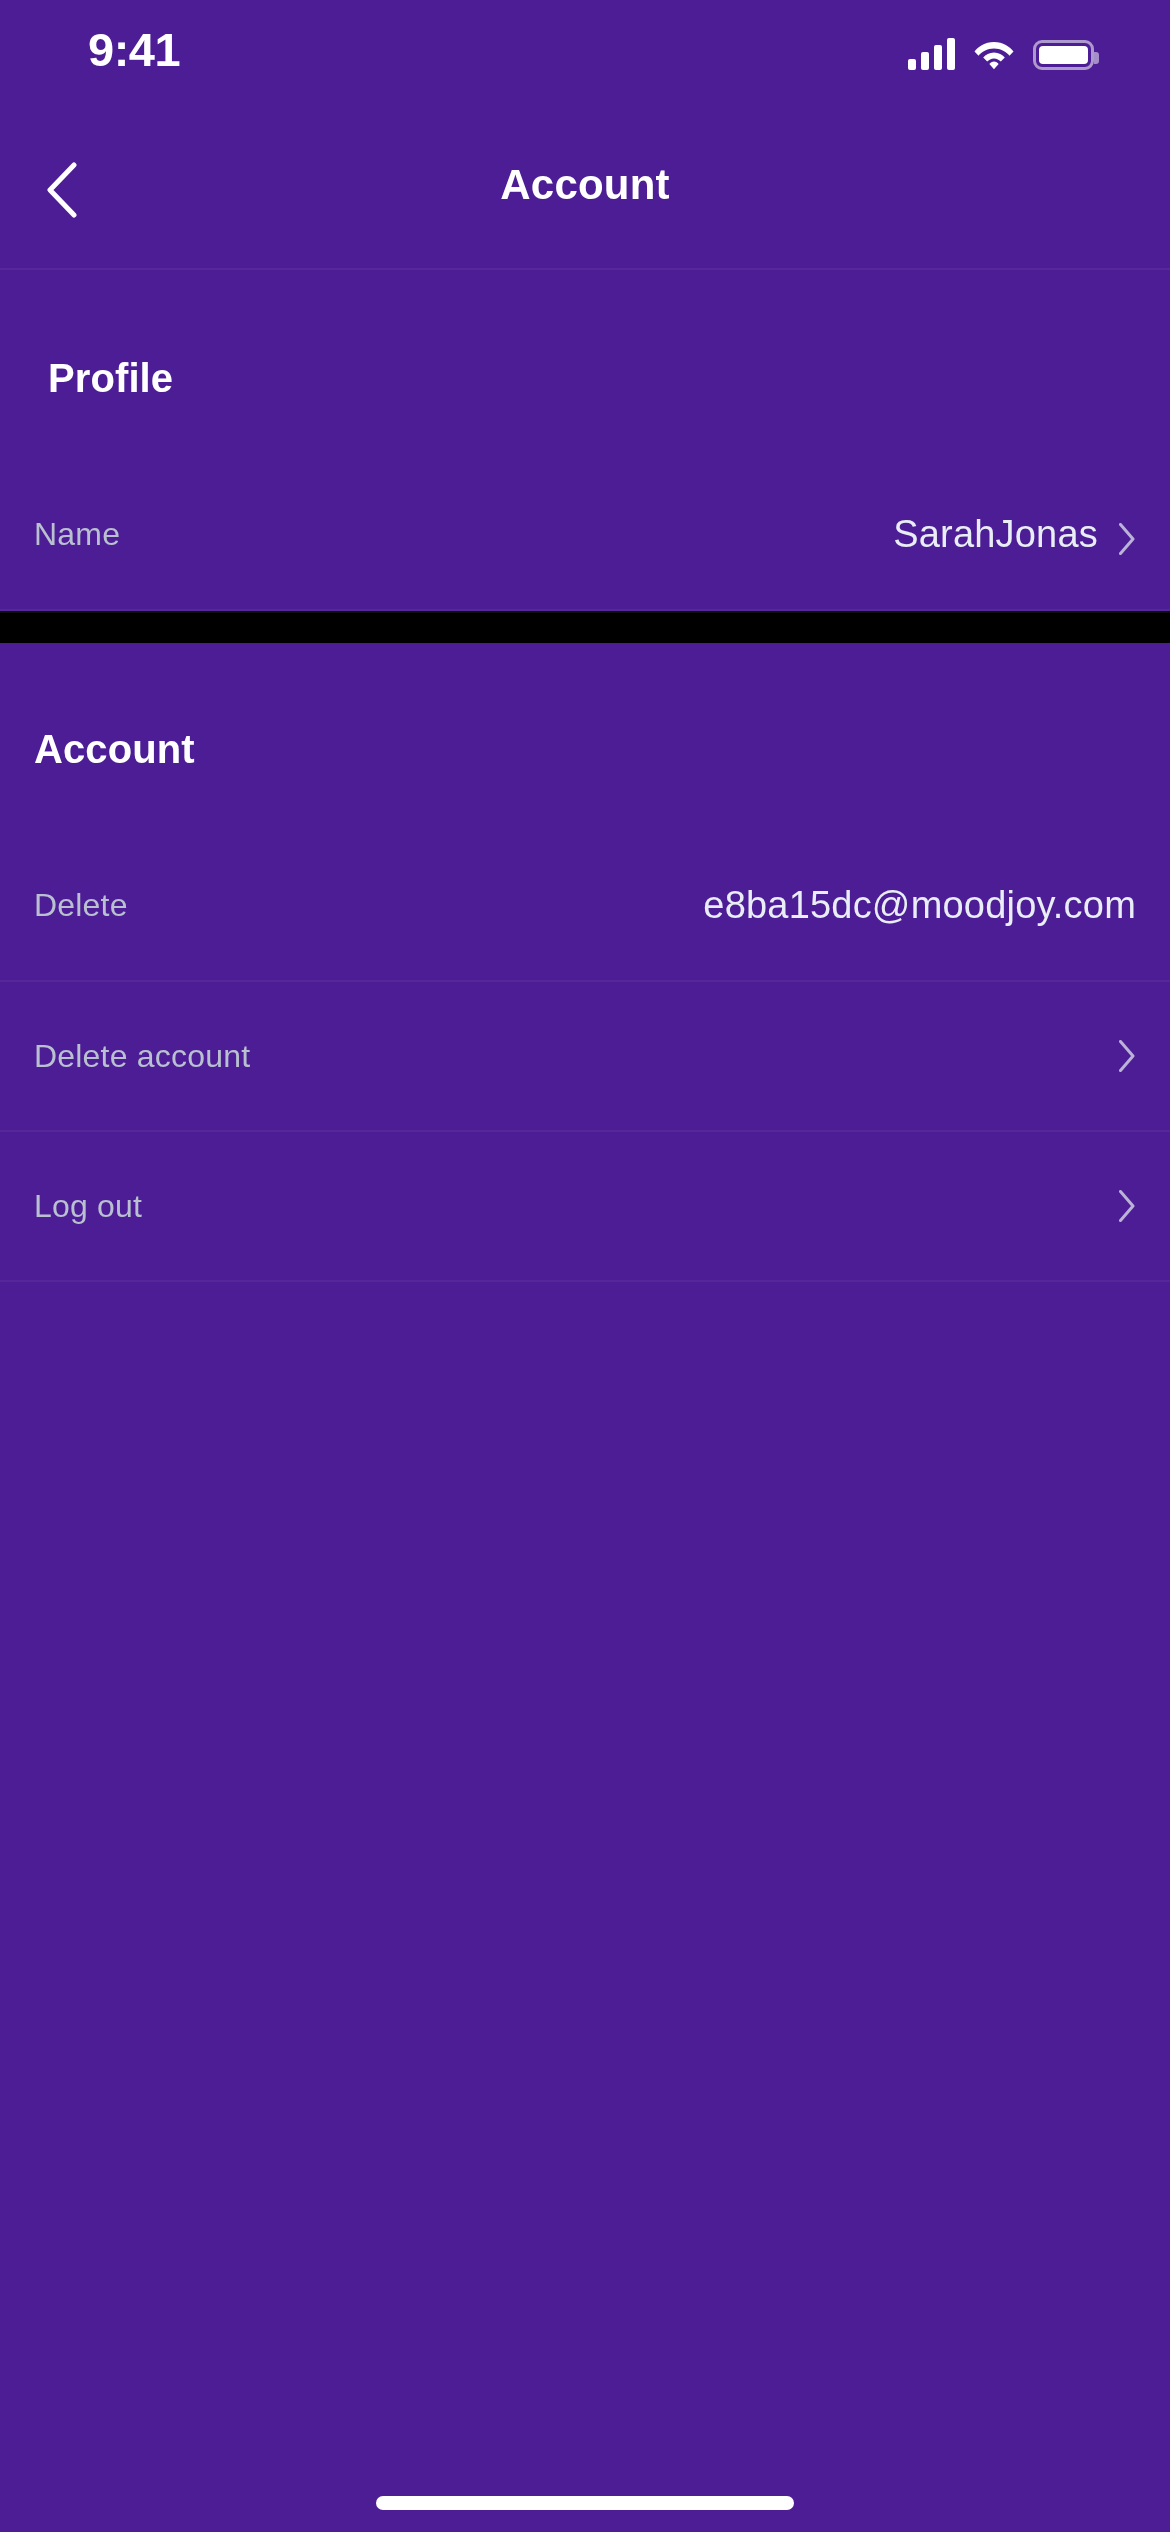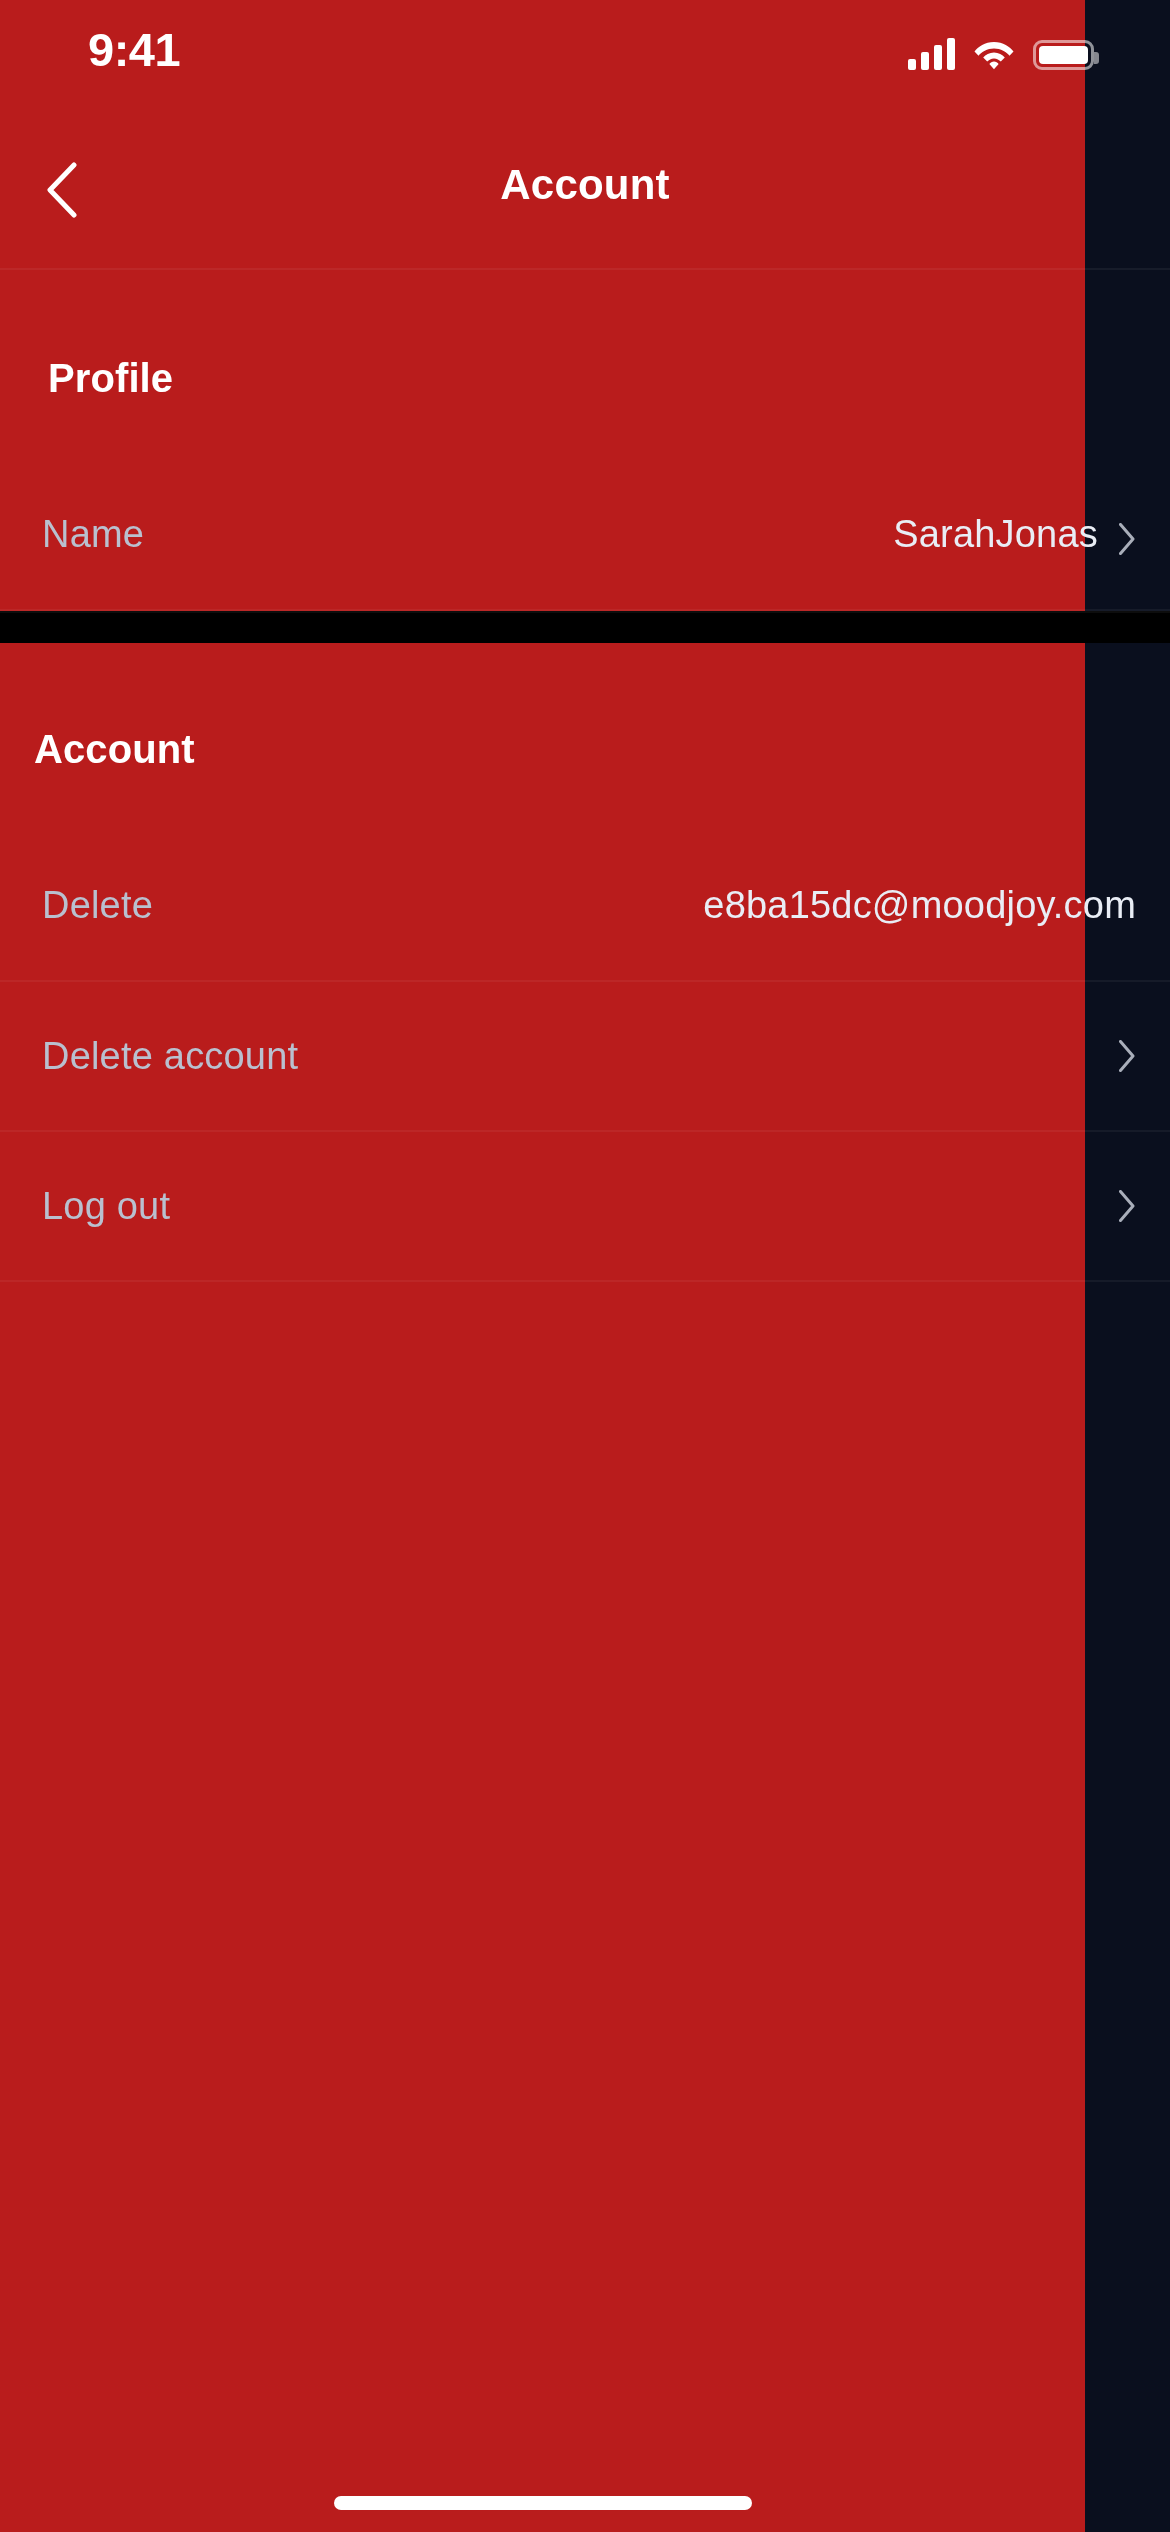--- a/index.html
+++ b/index.html
@@ -3,21 +3,21 @@
 <meta charset="utf-8">
 <style>
   * { margin:0; padding:0; box-sizing:border-box; }
   html, body {
     width:1170px; height:2532px;
     background:#0a0f1e;
     font-family:"Liberation Sans", sans-serif;
     -webkit-font-smoothing:antialiased;
     overflow:hidden;
   }
-  .phone { position:relative; width:1085px; height:2532px; background:#b91c1c; }
+  .phone { position:relative; width:1170px; height:2532px; background:#4c1d95; }
 
   
   .statusbar {
     position:absolute; top:0; left:0; width:1170px; height:100px;
     display:flex; align-items:center; justify-content:space-between;
     padding:0 88px 0 0;
   }
   .status-time {
     position:absolute; left:88px; top:26px;
     color:#ffffff; font-size:47px; font-weight:700;
@@ -76,21 +76,21 @@
   .row {
     position:relative;
     height:150px;
     display:flex; align-items:center; justify-content:space-between;
     padding:0 34px;
     border-top:2px solid rgba(255,255,255,0.05);
     overflow:hidden;
   }
   .row.first { border-top:none; }
   .row-label {
-    color:#b9c0cf; font-size:38px; font-weight:400; letter-spacing:0.2px;margin-left:8px;
+    color:#b9c0cf; font-size:32px; font-weight:400; letter-spacing:0.2px;
   }
   .row-right { display:flex; align-items:flex-end; gap:20px; }
   .row-value {
     color:#e9edf5; font-size:38px; font-weight:400; letter-spacing:0.2px;
   }
   .chev-right { width:18px; height:34px; display:block; opacity:0.75; }
 
   .ripple {
     position:absolute; width:58px; height:58px; border-radius:50%;
     background:rgba(255,255,255,0.10);

